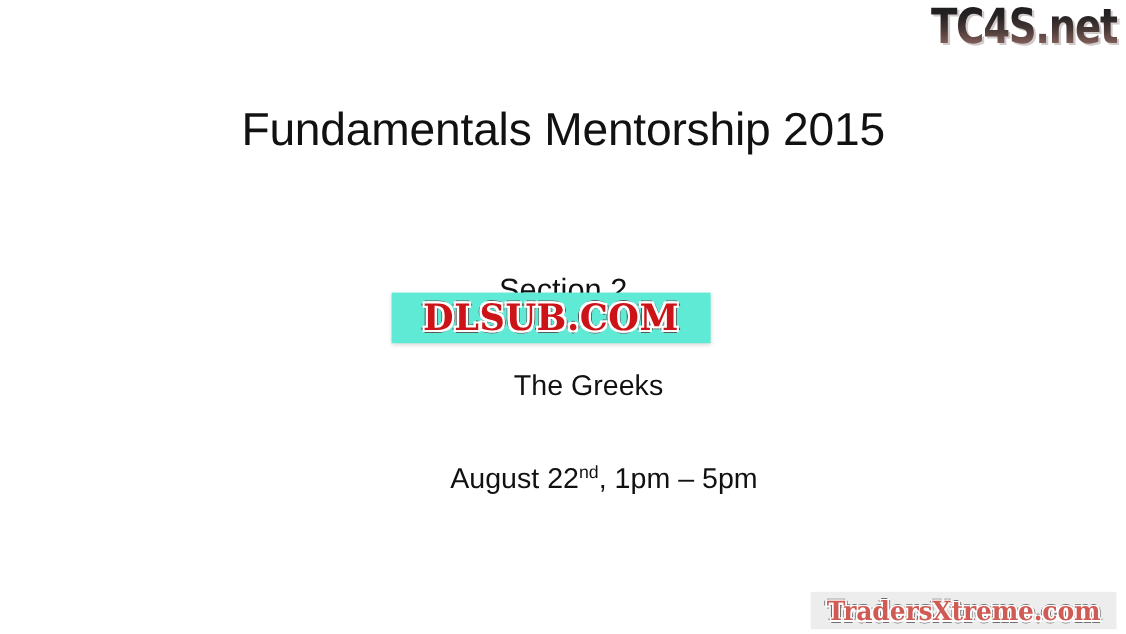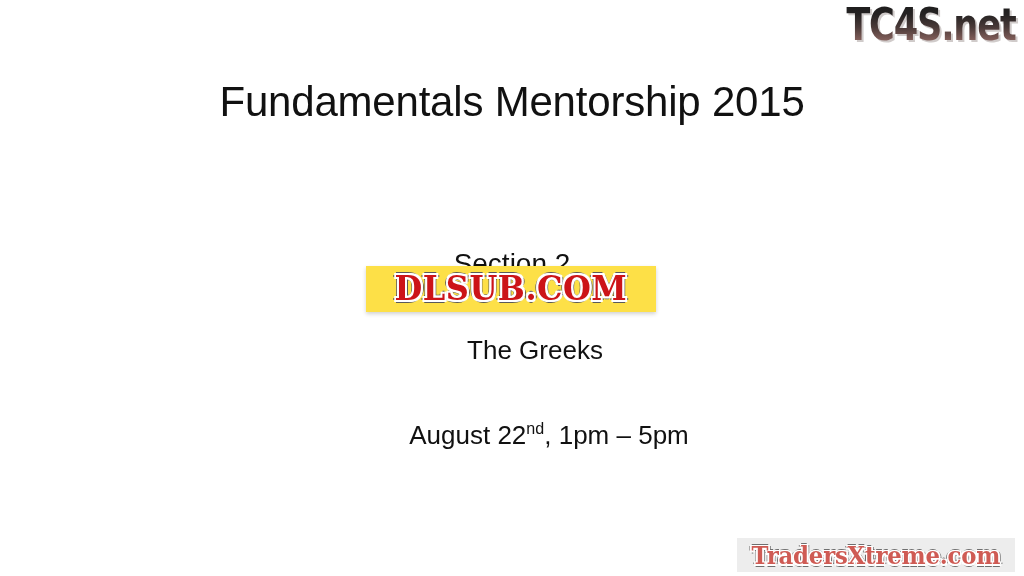--- a/index.html
+++ b/index.html
@@ -70,21 +70,21 @@
     position: absolute;
     left: 0;
     width: 1024px;
     text-align: center;
     color: #111111;
     font-family: "Liberation Sans", sans-serif;
     font-weight: 300;
   }
 
   #title {
-    top: 76px;
+    top: 92px;
     font-size: 42px;
     line-height: 52px;
     letter-spacing: -0.2px;
   }
 
   #section-label {
     top: 246px;
     font-size: 28px;
     line-height: 36px;
   }
@@ -104,25 +104,25 @@
   }
   #datetime sup {
     font-size: 0.62em;
     vertical-align: super;
     line-height: 0;
   }
 
   
   #dlsub-watermark {
     position: absolute;
-    left: 366px;
+    left: 356px;
     top: 266px;
     width: 290px;
     height: 46px;
-    background: #fde047;
+    background: #5eead4;
     box-shadow: 0 2px 4px rgba(0,0,0,0.18);
     display: flex;
     align-items: center;
     justify-content: center;
     overflow: hidden;
     user-select: none;
   }
   #dlsub-watermark-text {
     font-family: "DejaVu Serif", serif;
     font-weight: 700;

